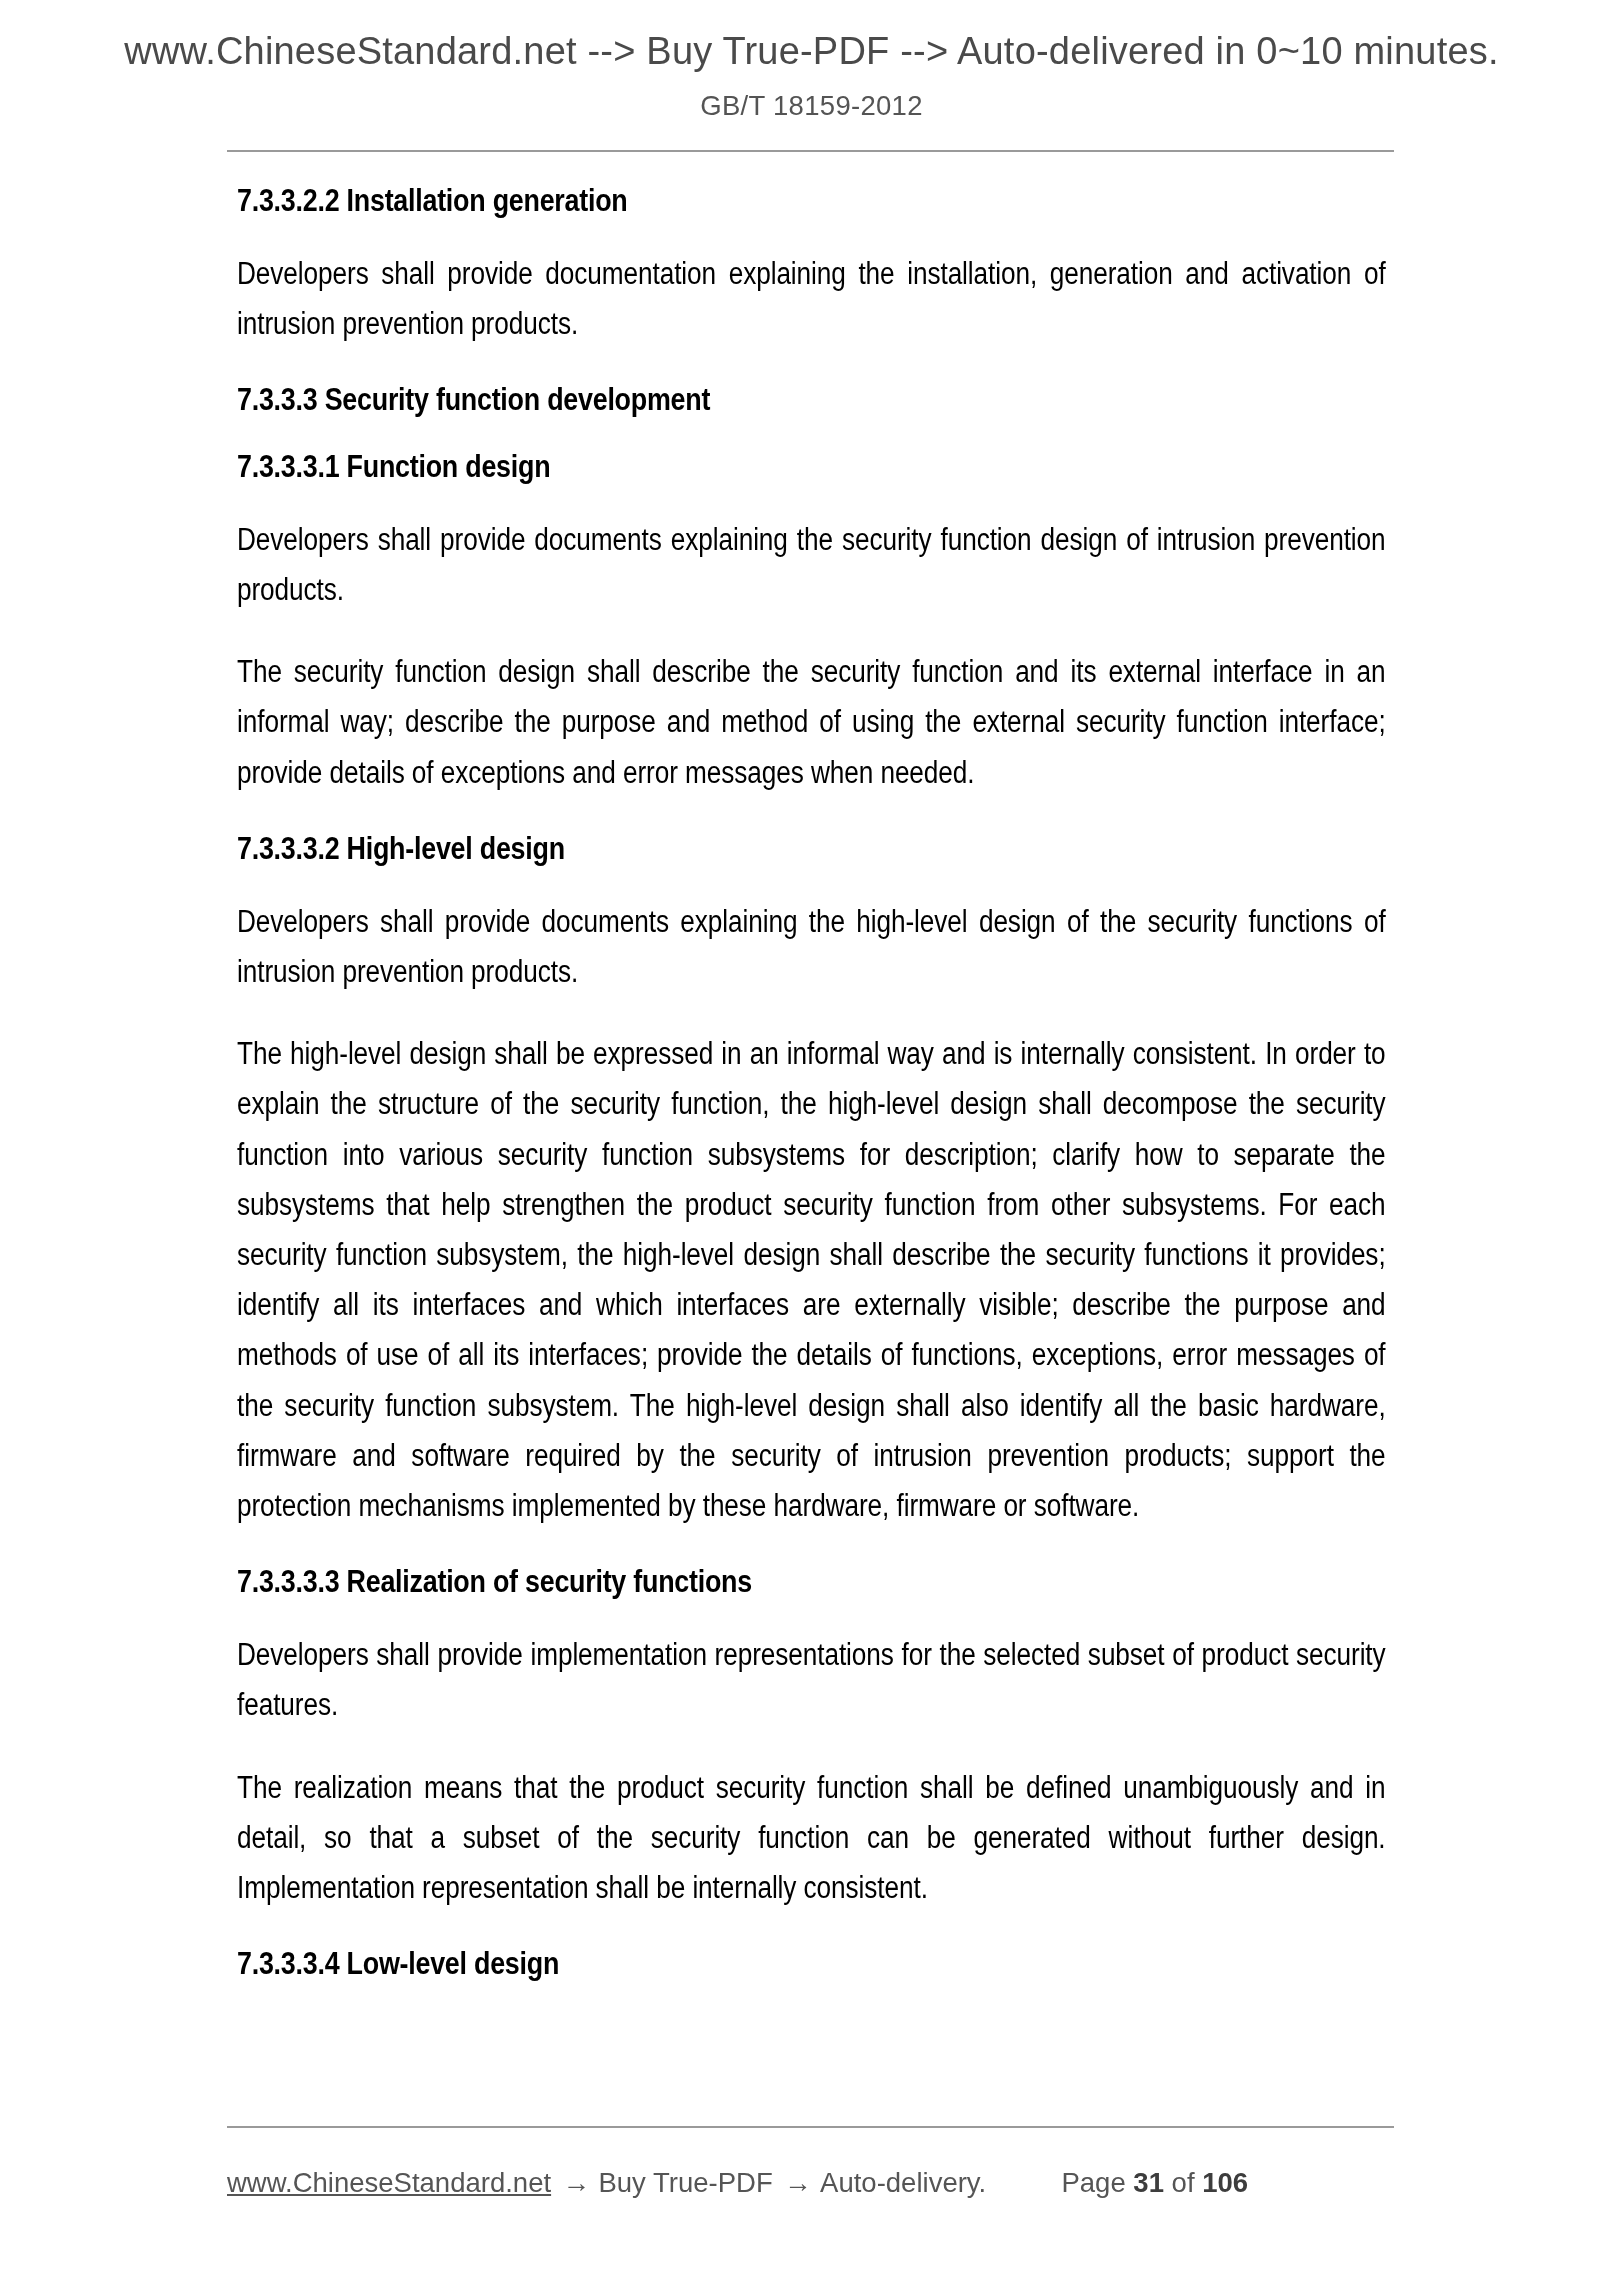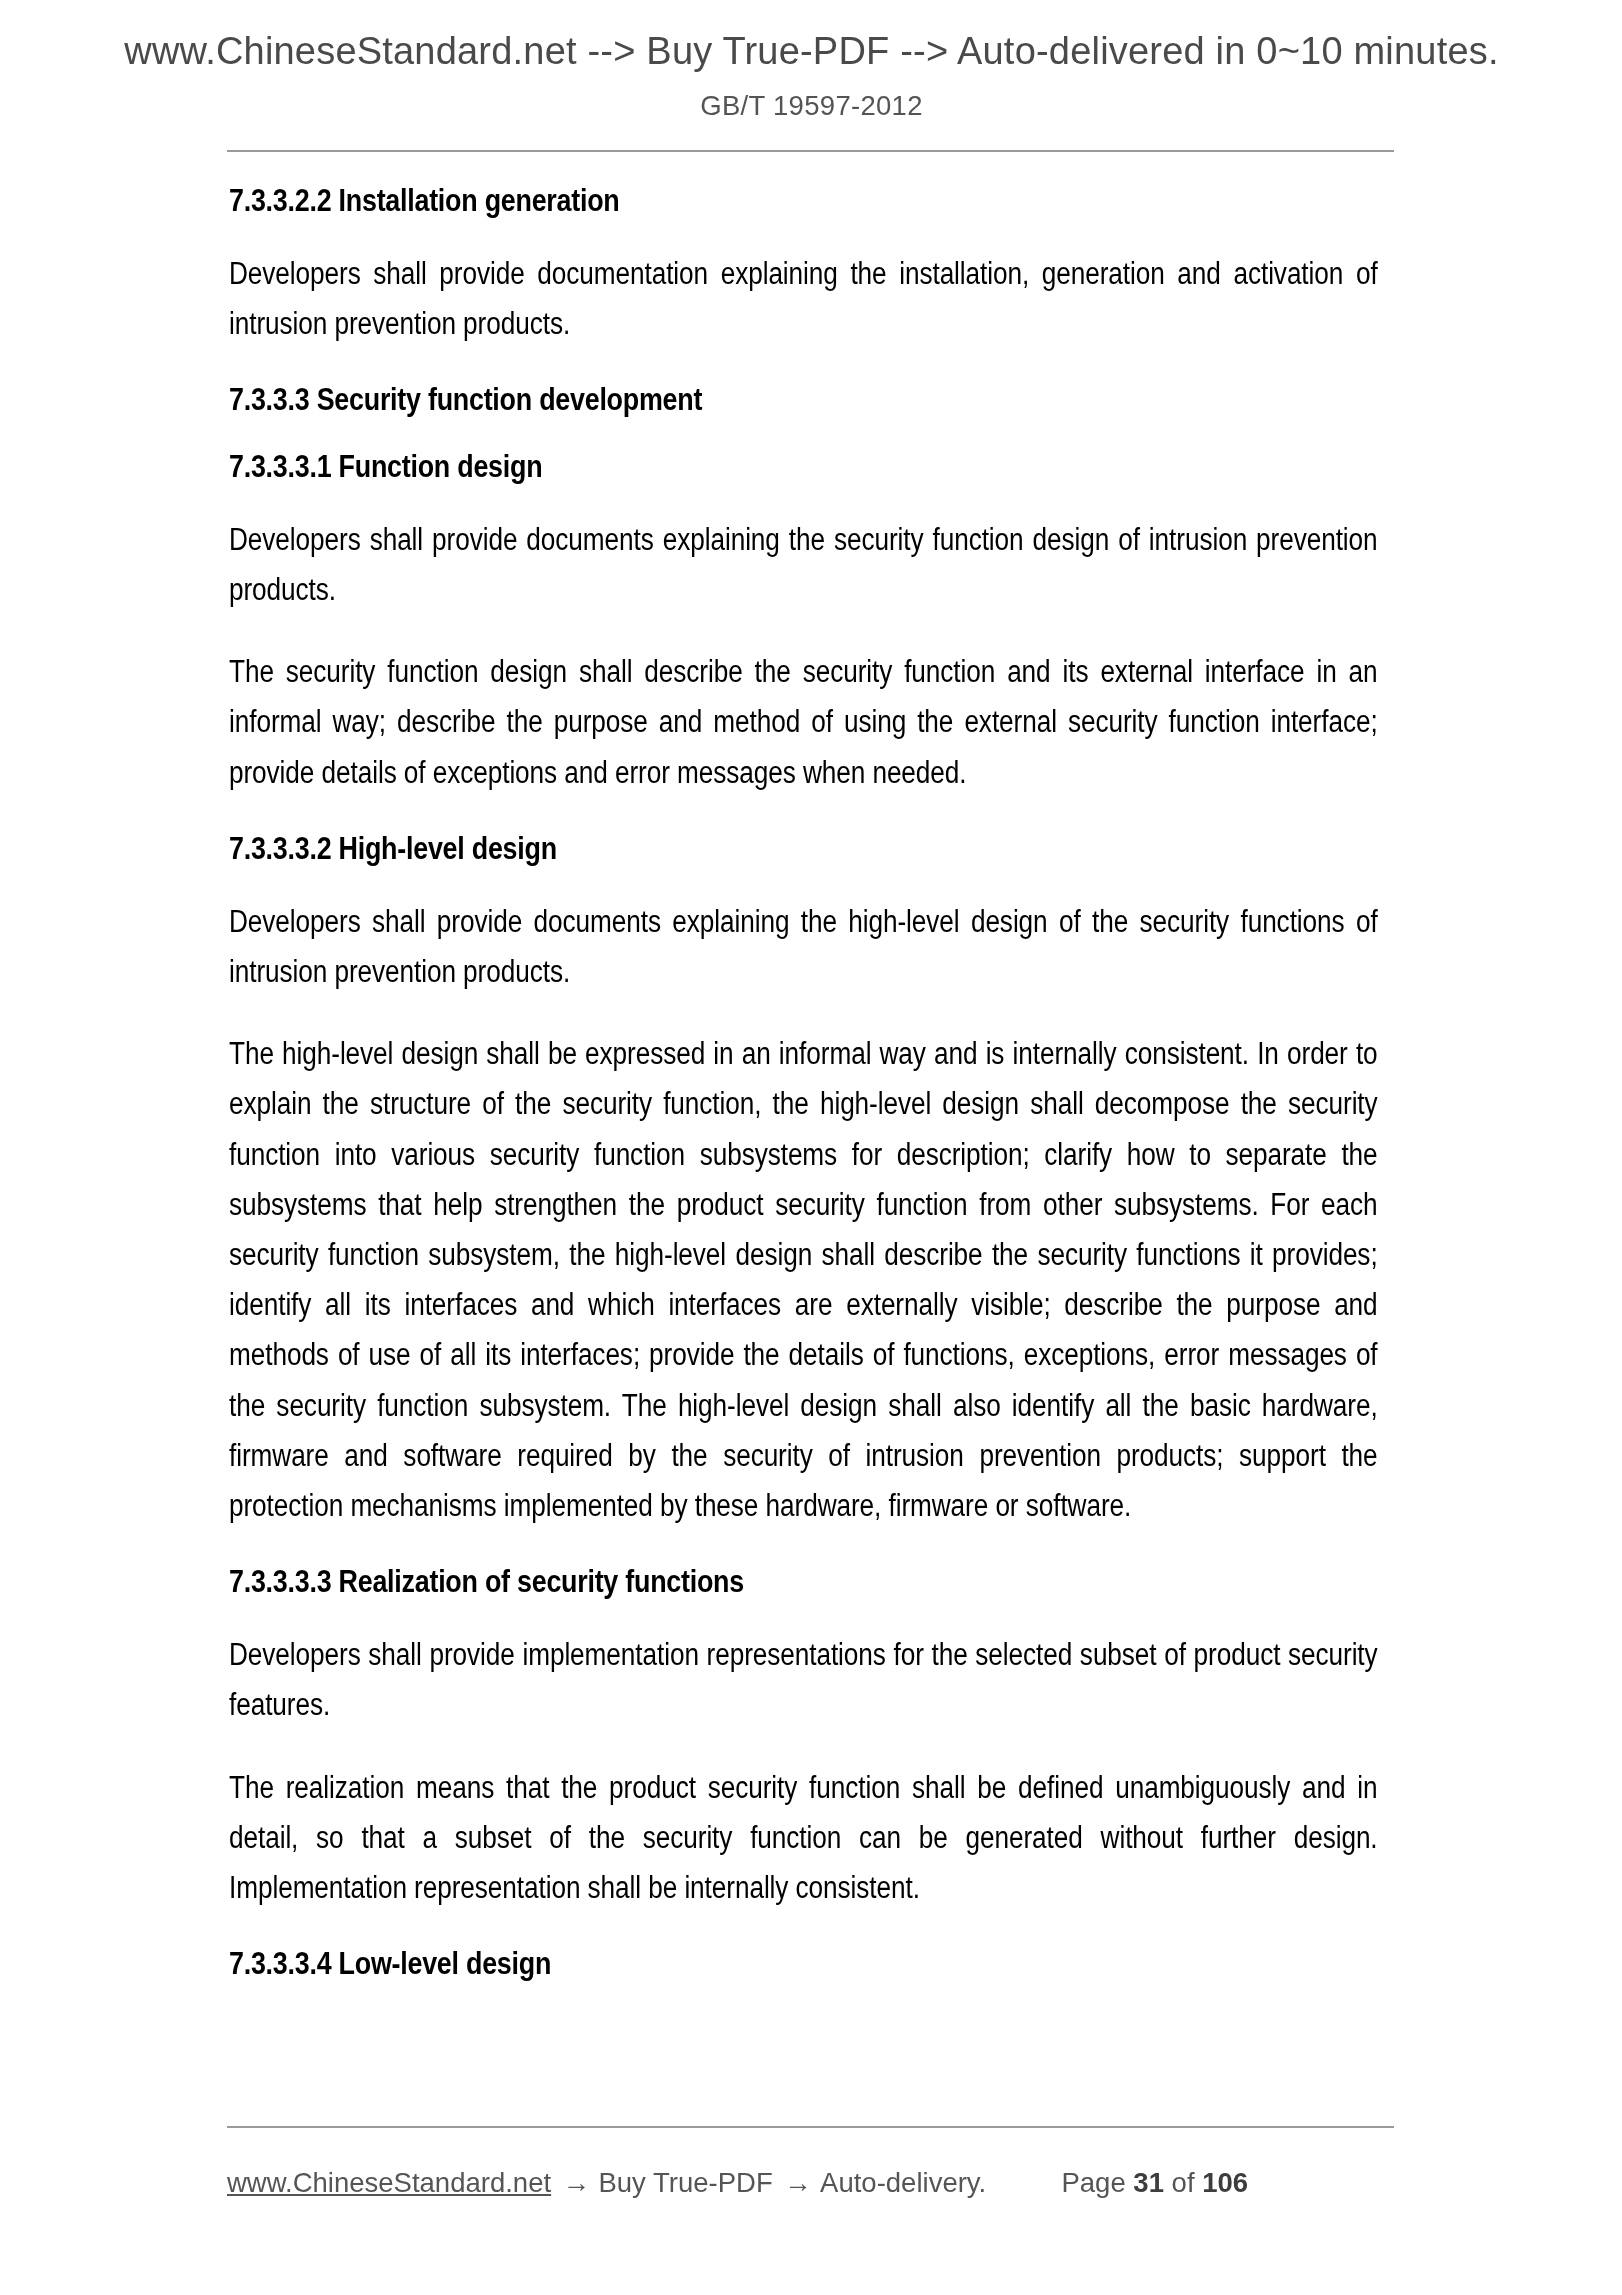--- a/index.html
+++ b/index.html
@@ -56,21 +56,21 @@
     left: 227px;
     width: 1167px;
     height: 1.7px;
     background: #9a9a9a;
   }
 
   
   .content {
     position: absolute;
     top: 182px;
-    left: 229px;
+    left: 237px;
     width: 1149px;
   }
 
   h2.section-heading {
     font-family: "Liberation Sans Narrow", "Liberation Sans", sans-serif;
     font-size: 32px;
     font-weight: bold;
     font-stretch: condensed;
     transform: scaleX(0.84);
     transform-origin: left center;
@@ -134,21 +134,21 @@
   .footer .pagebox { margin-left: 72px; text-align: center; }
   .footer .pnum { font-weight: bold; color: #3d3d3d; }
 </style>
 </head>
 <body>
 
 <div class="page">
 
   <div class="watermark-header">www.ChineseStandard.net --&gt; Buy True-PDF --&gt; Auto-delivered in 0~10 minutes.</div>
 
-  <div class="std-code">GB/T 19597-2012</div>
+  <div class="std-code">GB/T 18159-2012</div>
 
   <div class="rule-top"></div>
 
   <div class="content">
 
     <h2 class="section-heading">7.3.3.2.2 Installation generation</h2>
     <div class="gap-after-heading"></div>
 
     <p class="body-text">Developers shall provide documentation explaining the installation, generation and activation of intrusion prevention products.</p>
     <div class="gap-after-para"></div>

